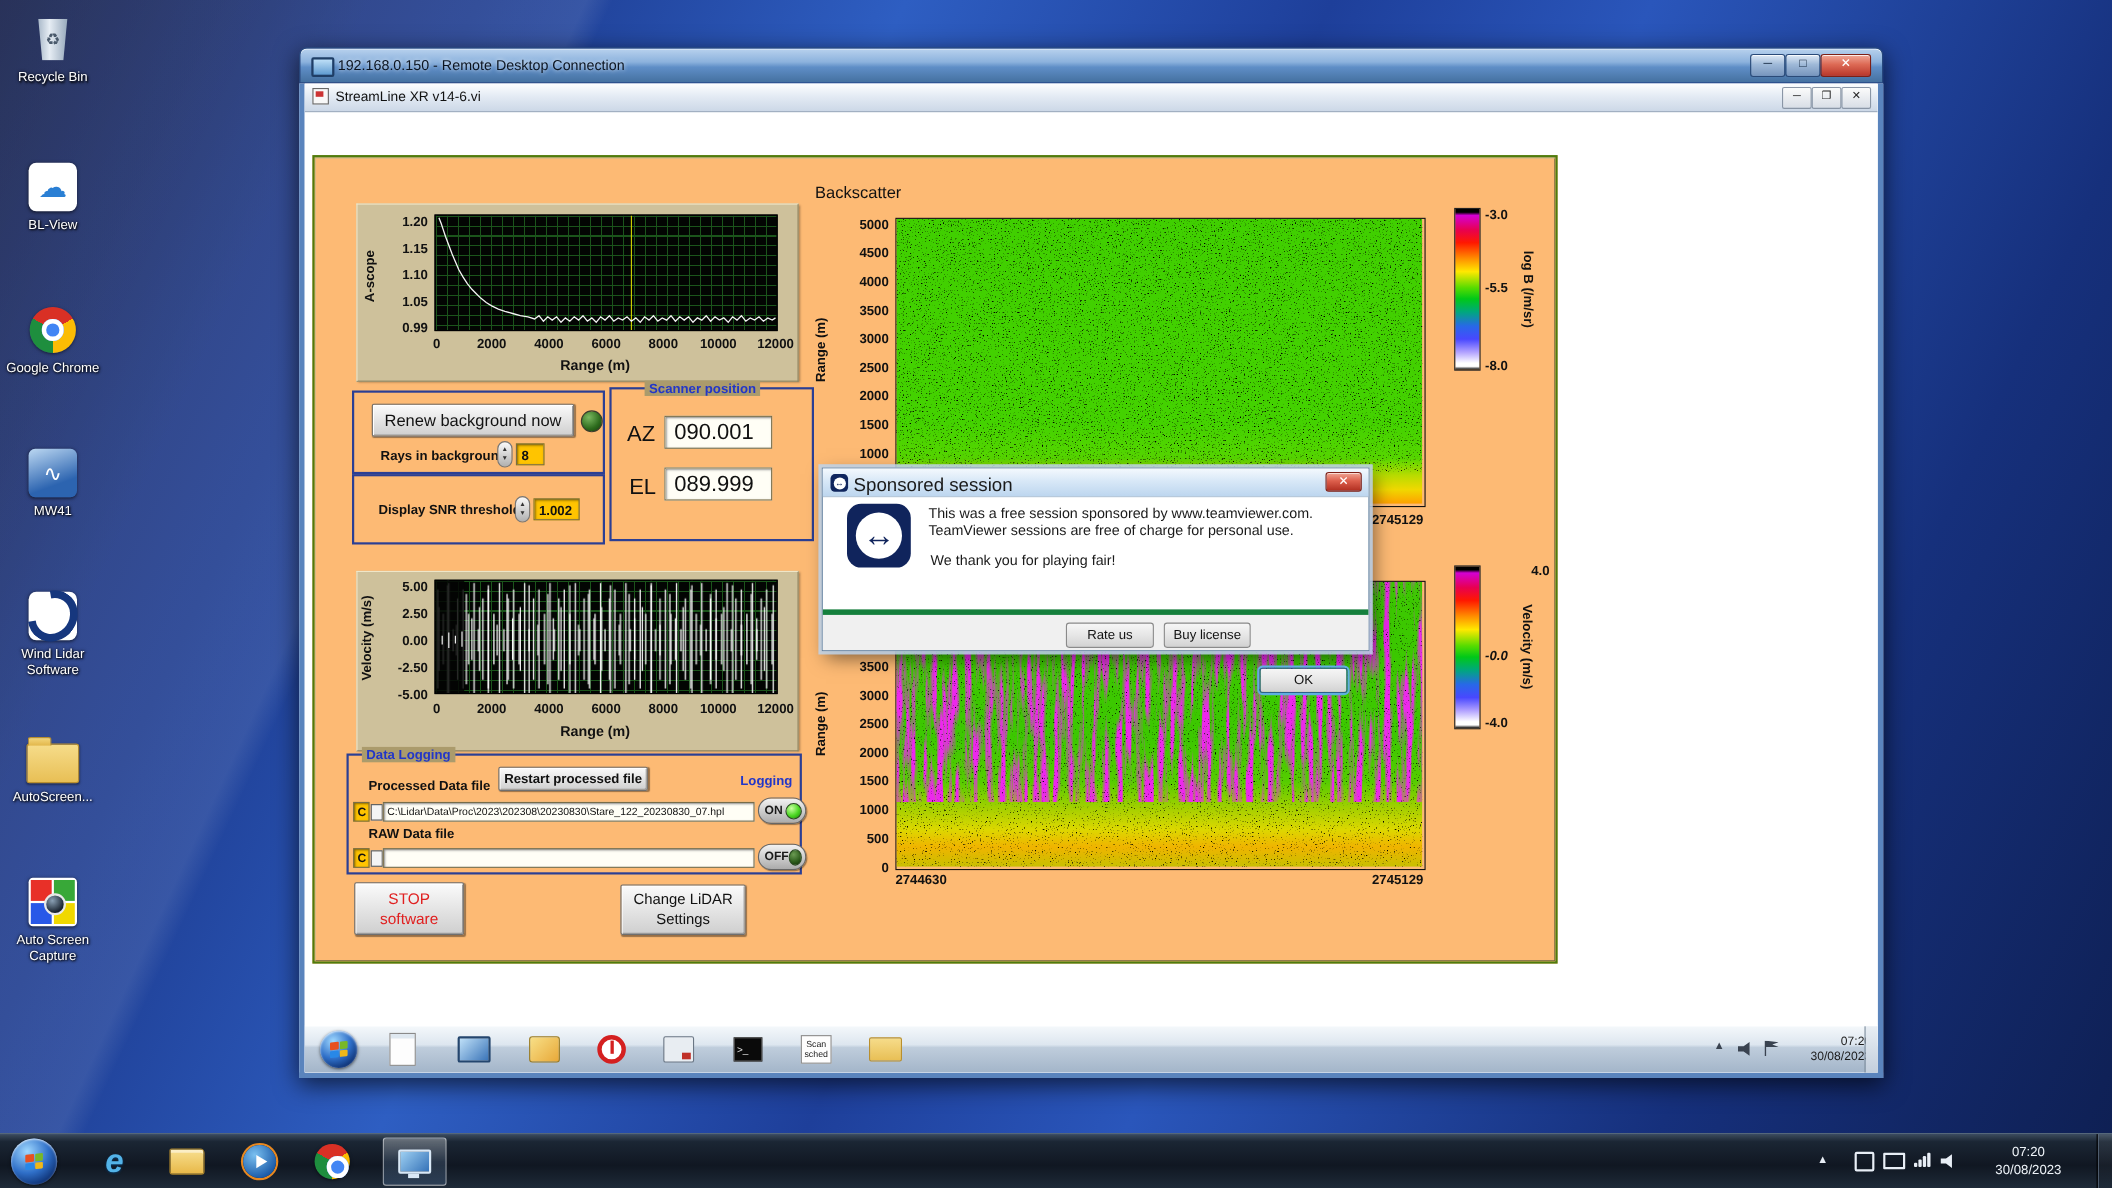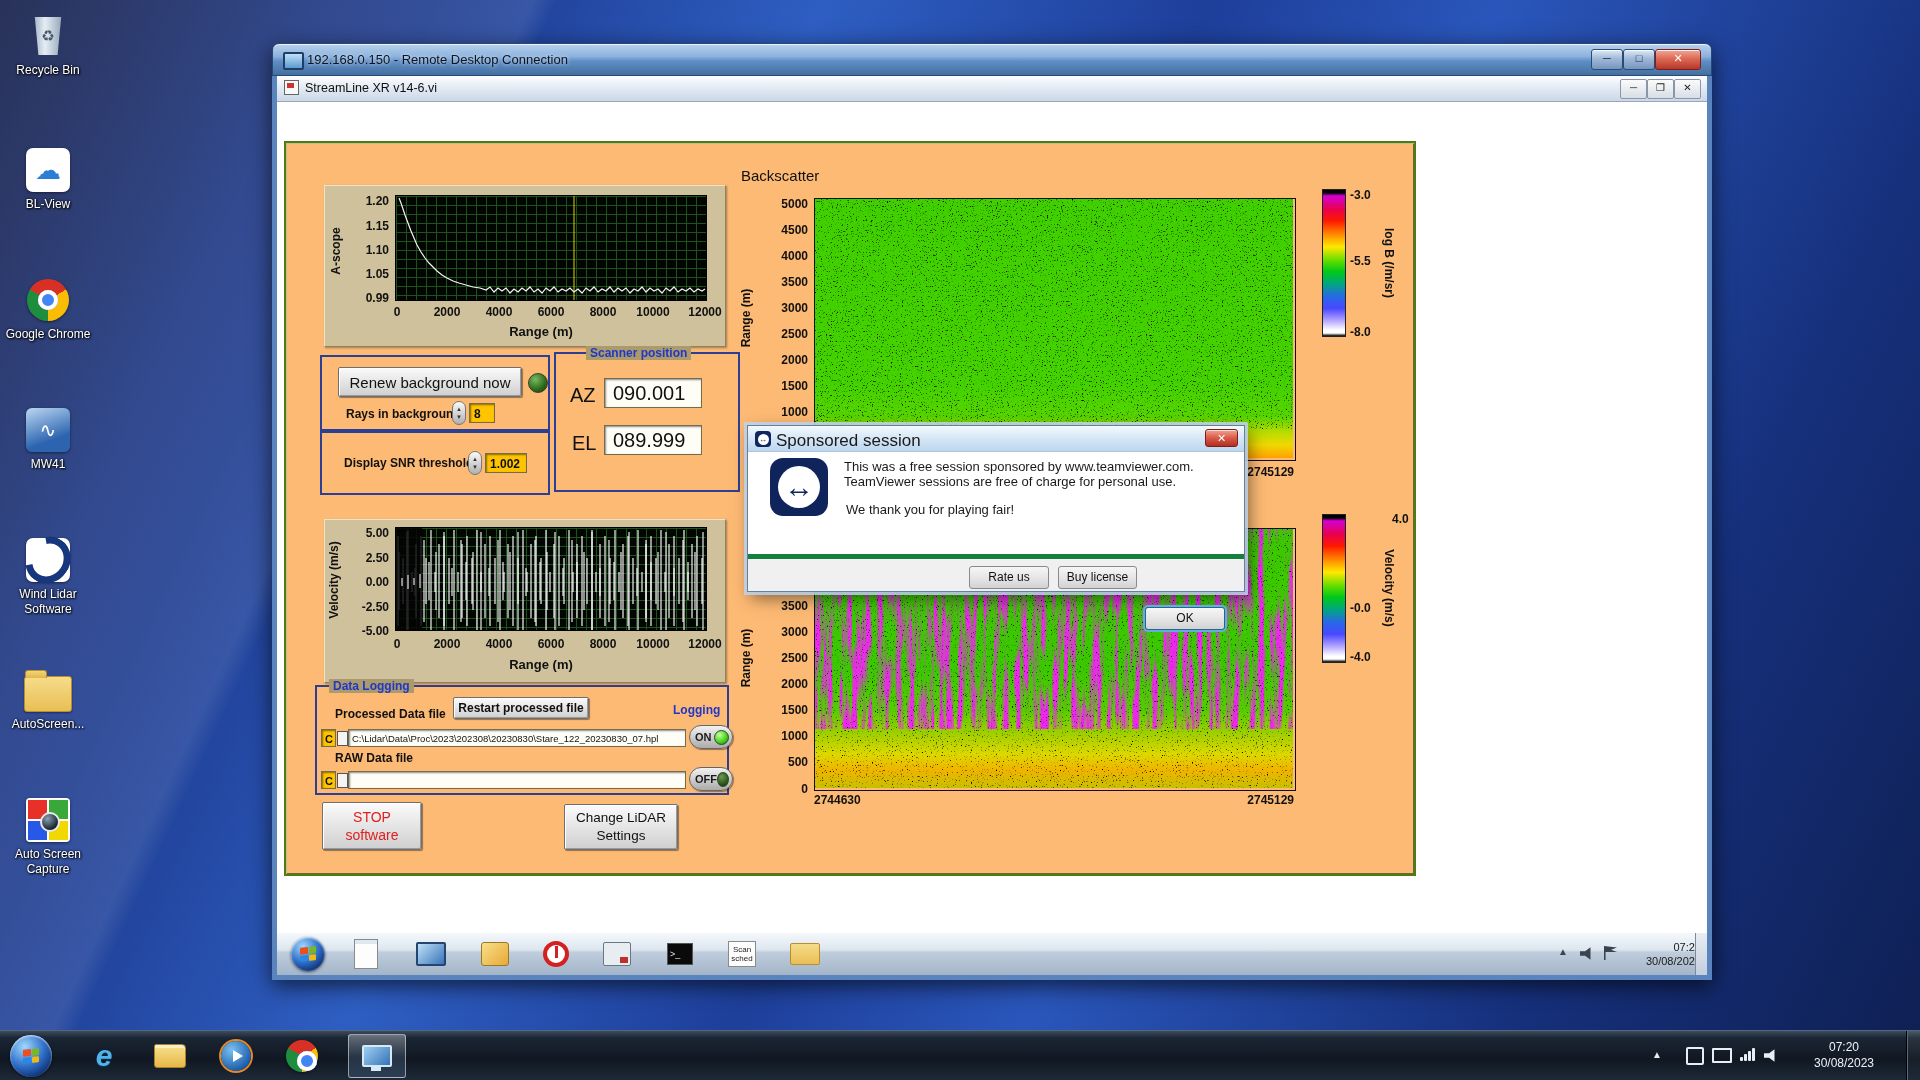--- a/index.html
+++ b/index.html
@@ -353,21 +353,21 @@
               <rect width="478" height="259" fill="url(#vG)"></rect>
               <rect width="478" height="200" filter="url(#mg1)"></rect>
               <rect width="478" height="259" filter="url(#sp2)"></rect>
             </svg>
           </div>
           <div class="tick" style="left:528px;top:650px;">2744630</div>
           <div class="tick r" style="left:946px;top:650px;width:62px;">2745129</div>
 
           <div class="cbar" style="left:1036px;top:371px;height:149px;"></div>
           <div class="ctick" style="left:1064px;top:369px;margin-left:42px;">4.0</div>
-          <div class="ctick" style="left:1064px;top:458px;">-0.0</div>
+          <div class="ctick" style="left:1064px;top:446px;font-style:italic;">-0.0</div>
           <div class="ctick" style="left:1064px;top:507px;">-4.0</div>
           <div class="vwrap" style="left:1094px;top:375px;width:18px;height:140px;">
               <span class="rotp">Velocity (m/s)</span>
             </div>
 
           <div class="gbox" style="left:29px;top:542px;width:414px;height:110px;">
             <div class="chip blab" style="left:12px;top:-8px;">Data Logging</div>
             <div class="tick" style="left:18px;top:20px;">Processed Data file</div>
             <div class="btn3d" style="left:136px;top:10px;width:136px;height:22px;font-size:12px;font-weight:bold;">Restart processed file</div>
             <div class="blab" style="position:absolute;left:356px;top:16px;">Logging</div>

